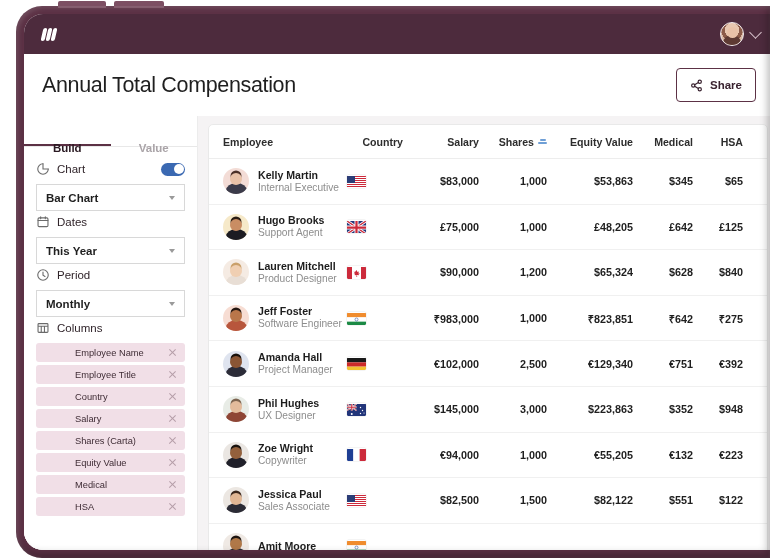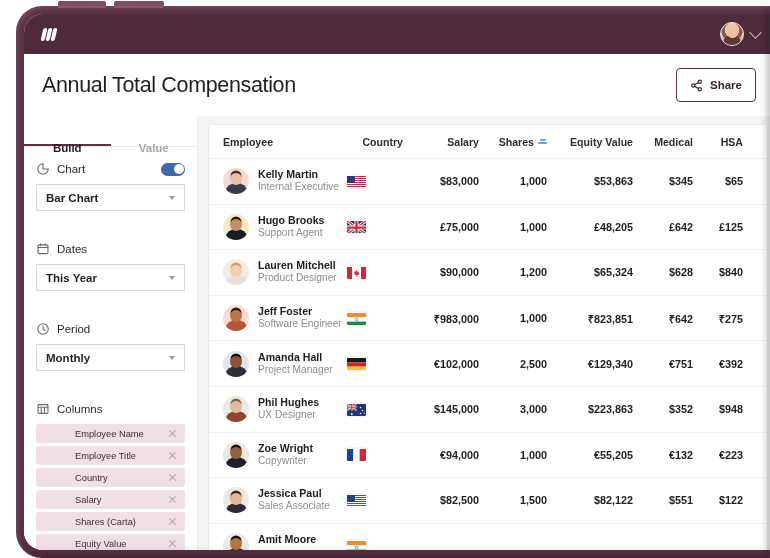--- a/index.html
+++ b/index.html
@@ -174,21 +174,21 @@
     line-height: 28px;
     cursor: pointer;
     box-sizing: border-box;
     margin-top: 18px;
   }
   .side-tab.active {
     color: #2a1a23;
     border-bottom: 2.4px solid #5c3145;
   }
   #sidebar-inner { padding: 14px 12px 0 12px; }
-  .field-group { margin-bottom: 30px; }
+  .field-group { margin-bottom: 3px; }
   .field-label-row {
     display: flex; align-items: center; gap: 7px;
     margin-bottom: 7px;
     height: 16px;
   }
   .field-label {
     font-size: 11.5px;
     color: #30242a;
   }
   .field-icon { width:14px; height:14px; display:block; color:#6b6b6b; flex:0 0 14px; }
@@ -309,21 +309,21 @@
   .sort-mark::after{
     content:"";
     position:absolute; left:1.5px; top:-3px;
     width:6px; height:2px; border-radius:1px;
     background:#6f9fd6;
   }
   .tbody-row {
     height: 45.6px;
     border-bottom: 1px solid #f0f0f0;
   }
-  .emp-cell { display: flex; gap: 9px; }
+  .emp-cell { display: flex; align-items: center; gap: 9px; }
   .avatar {
     width: 26px; height: 26px;
     border-radius: 50%;
     flex: 0 0 26px;
     position: relative;
     overflow: hidden;
   }
   .avatar .face {
     position:absolute; left:50%; top:20%;
     width:12px; height:12px; margin-left:-6px;

